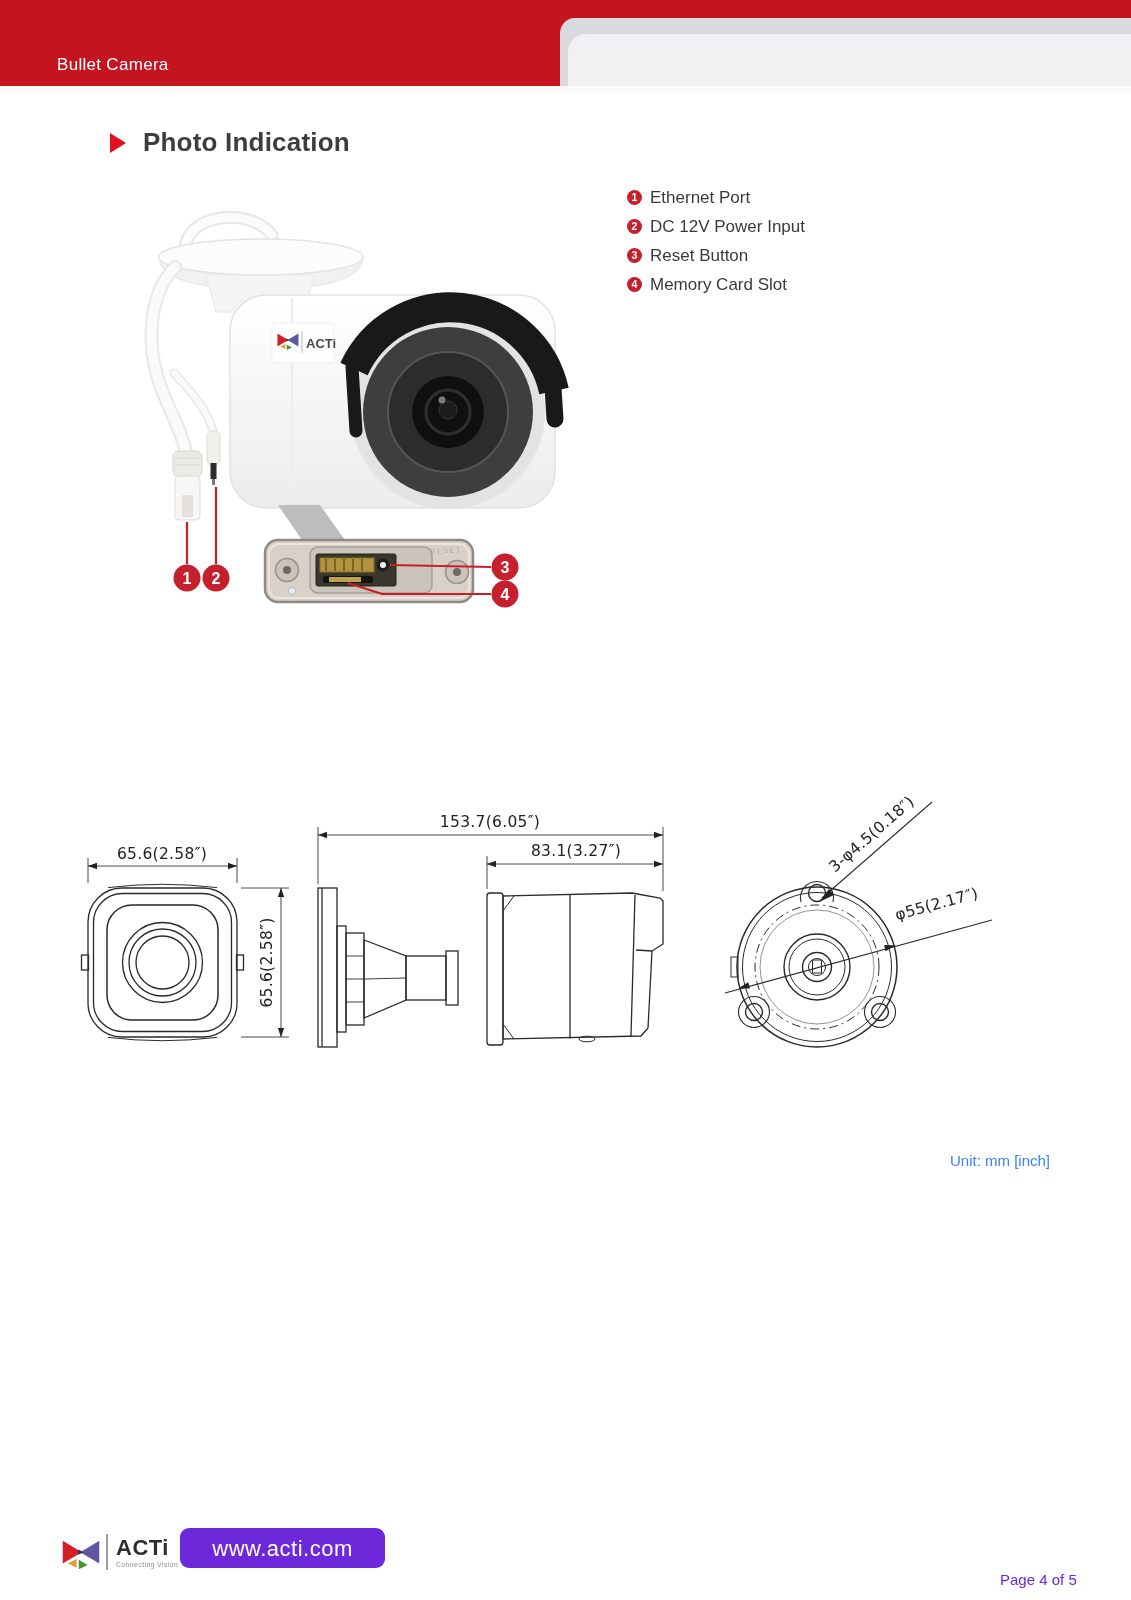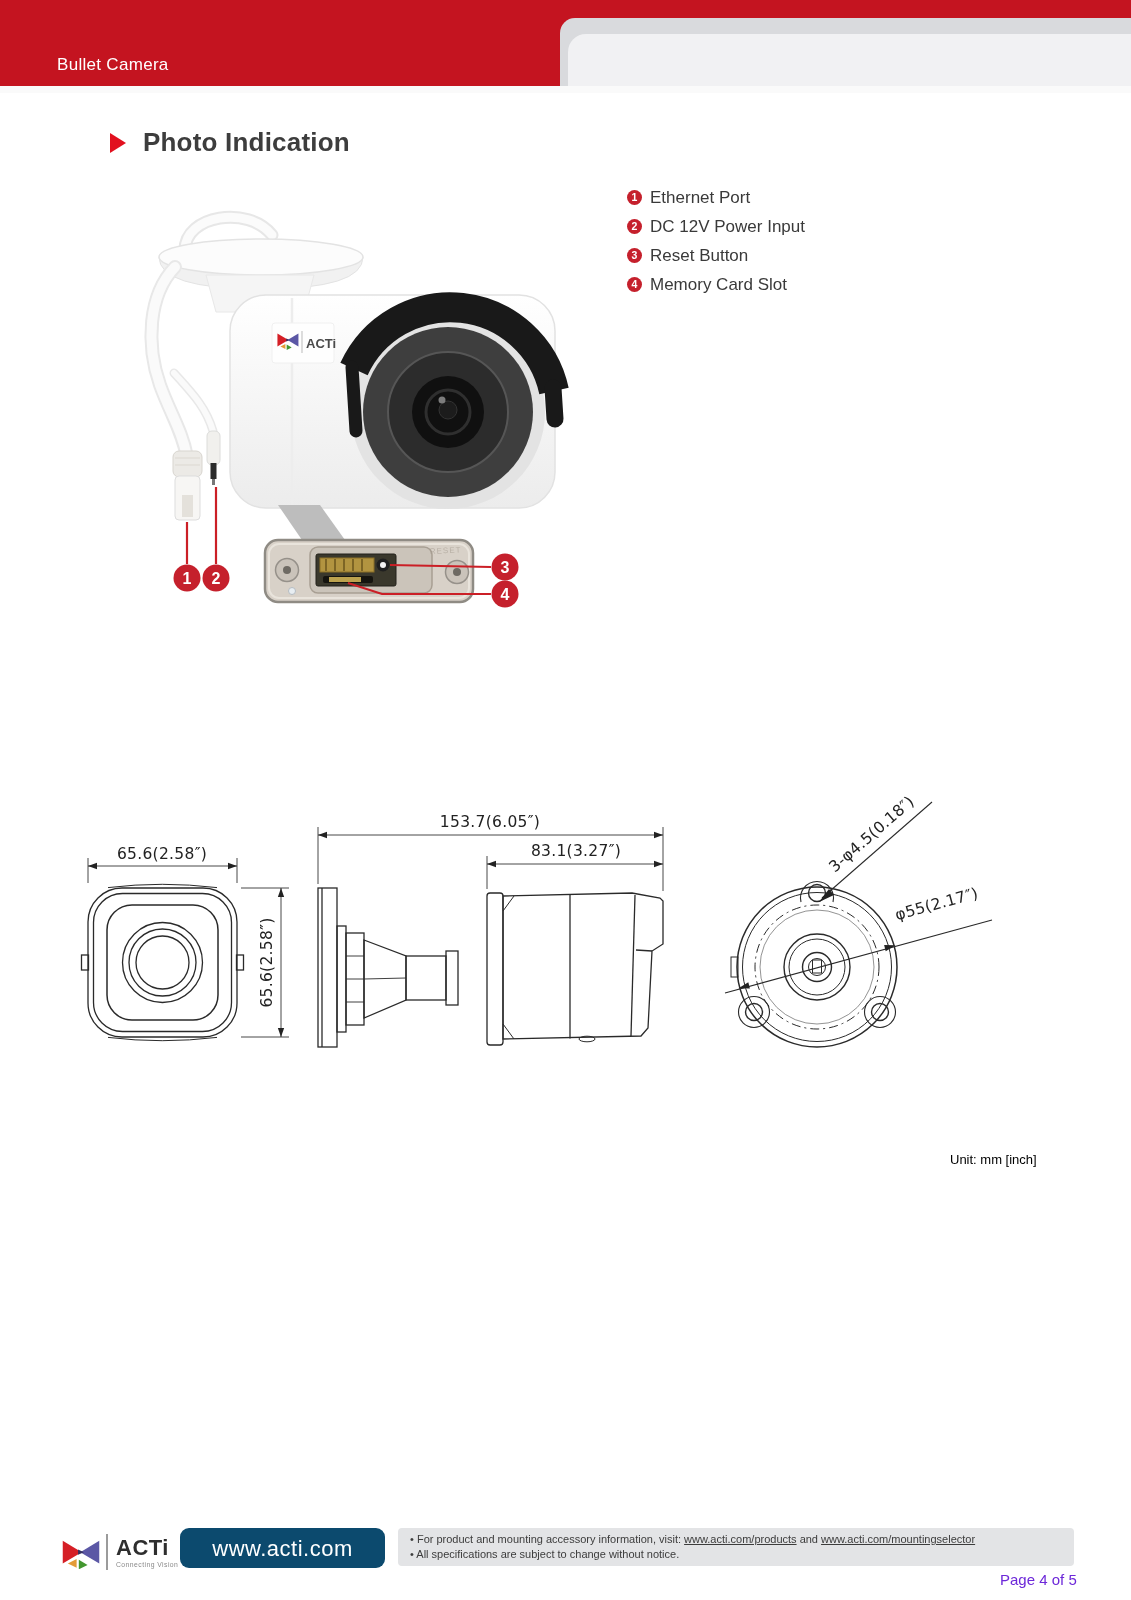--- a/index.html
+++ b/index.html
@@ -20,28 +20,28 @@
   .sec-title h2{margin:0;font-size:26px;font-weight:bold;color:#3d3d3d;letter-spacing:.2px;}
   
   .legend{position:absolute;left:627px;top:190px;list-style:none;margin:0;padding:0;}
   .legend li{display:flex;align-items:center;margin-bottom:14px;height:15px;}
   .badge{width:15px;height:15px;border-radius:50%;background:#c5202c;color:#fff;
          font-size:10.5px;font-weight:bold;line-height:15px;text-align:center;margin-right:8px;flex:0 0 15px;}
   .legend .lbl{font-size:17px;color:#3a3a3a;}
   
   .photo-svg{position:absolute;left:130px;top:195px;width:480px;height:425px;}
   .dim-svg{position:absolute;left:60px;top:770px;width:1010px;height:330px;}
-  .unit-note{position:absolute;left:950px;top:1152px;font-size:13px;color:#000000;}
+  .unit-note{position:absolute;left:950px;top:1152px;font-size:15px;color:#3b82f6;}
   
   .logo{position:absolute;left:62px;top:1534px;display:flex;align-items:center;}
   .logo-sep{width:2px;height:36px;background:#9b9b9b;margin:0 8px 0 6px;}
   .logo-name{font-size:22px;font-weight:bold;color:#2e2e2e;line-height:22px;letter-spacing:.5px;}
   .logo-tag{font-size:6.8px;color:#8a8a8a;letter-spacing:.45px;margin-top:2px;}
   .site-btn{position:absolute;left:180px;top:1528px;width:205px;height:40px;border-radius:9px;
-            background:#0c4a6e;color:#fff;font-size:22px;text-align:center;line-height:40px;
+            background:#6d28d9;color:#fff;font-size:22px;text-align:center;line-height:40px;
             letter-spacing:.5px;border:none;cursor:pointer;font-family:"Liberation Sans",sans-serif;}
   .notes{position:absolute;left:398px;top:1528px;width:676px;height:38px;border-radius:4px;
          background:#e3e4e6;box-sizing:border-box;padding:4px 12px;font-size:11px;color:#3c3c3c;
          line-height:15px;}
   .notes a{color:#3c3c3c;text-decoration:underline;cursor:pointer;}
   .page-num{position:absolute;left:1000px;top:1571px;font-size:15px;color:#6d28d9;}
   
   .dimtxt{font-family:"DejaVu Sans",sans-serif;font-size:15.5px;fill:#222;letter-spacing:.3px;}
   .cnum{font-family:"Liberation Sans",sans-serif;font-size:16px;font-weight:bold;fill:#fff;text-anchor:middle;}
 </style>
@@ -299,20 +299,16 @@
     </svg>
     <div class="logo-sep"></div>
     <div>
       <div class="logo-name">ACTi</div>
       <div class="logo-tag">Connecting Vision</div>
     </div>
   </div>
 
   <button class="site-btn">www.acti.com</button>
 
-  <div class="notes">
-    <div><span>• For product and mounting accessory information, visit: </span><a>www.acti.com/products</a><span> and </span><a>www.acti.com/mountingselector</a></div>
-    <div>• All specifications are subject to change without notice.</div>
-  </div>
 
   <div class="page-num">Page 4 of 5</div>
 
 </div>
 
 </body></html>

